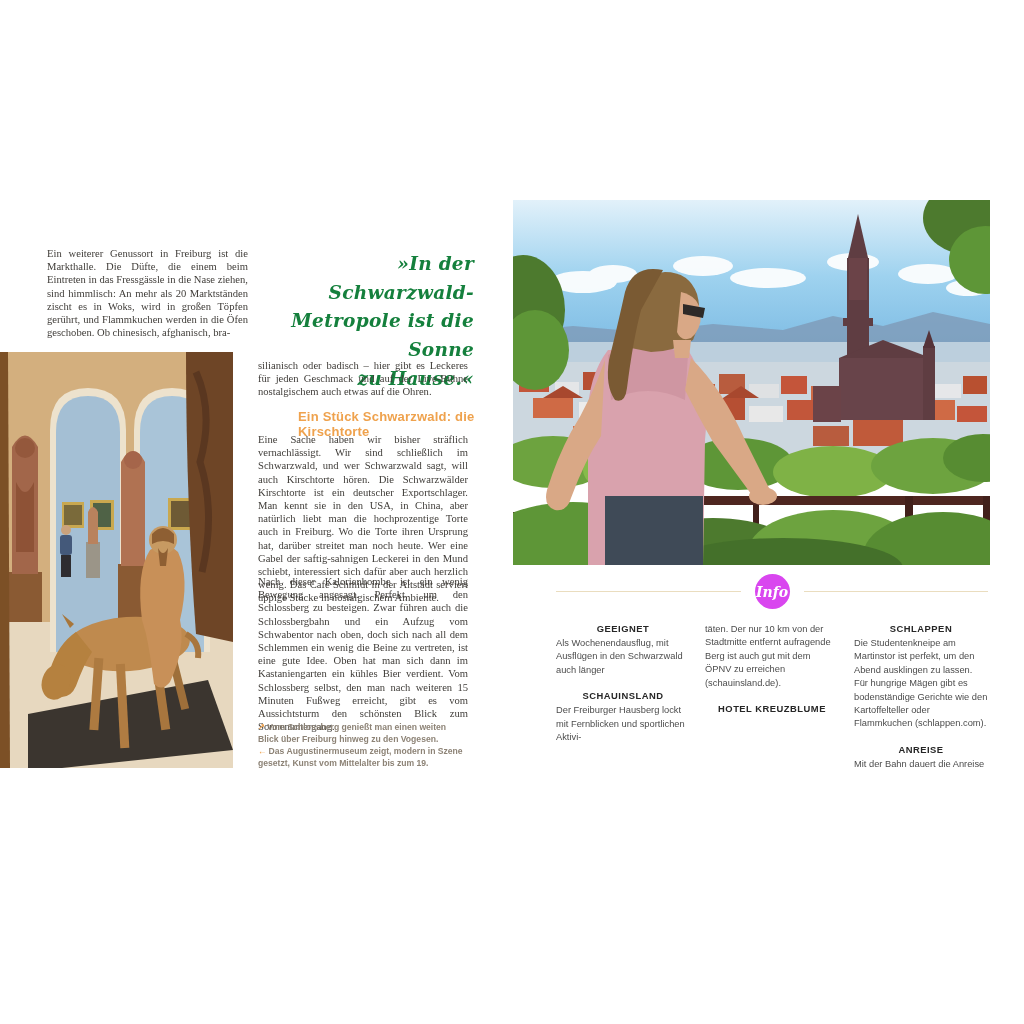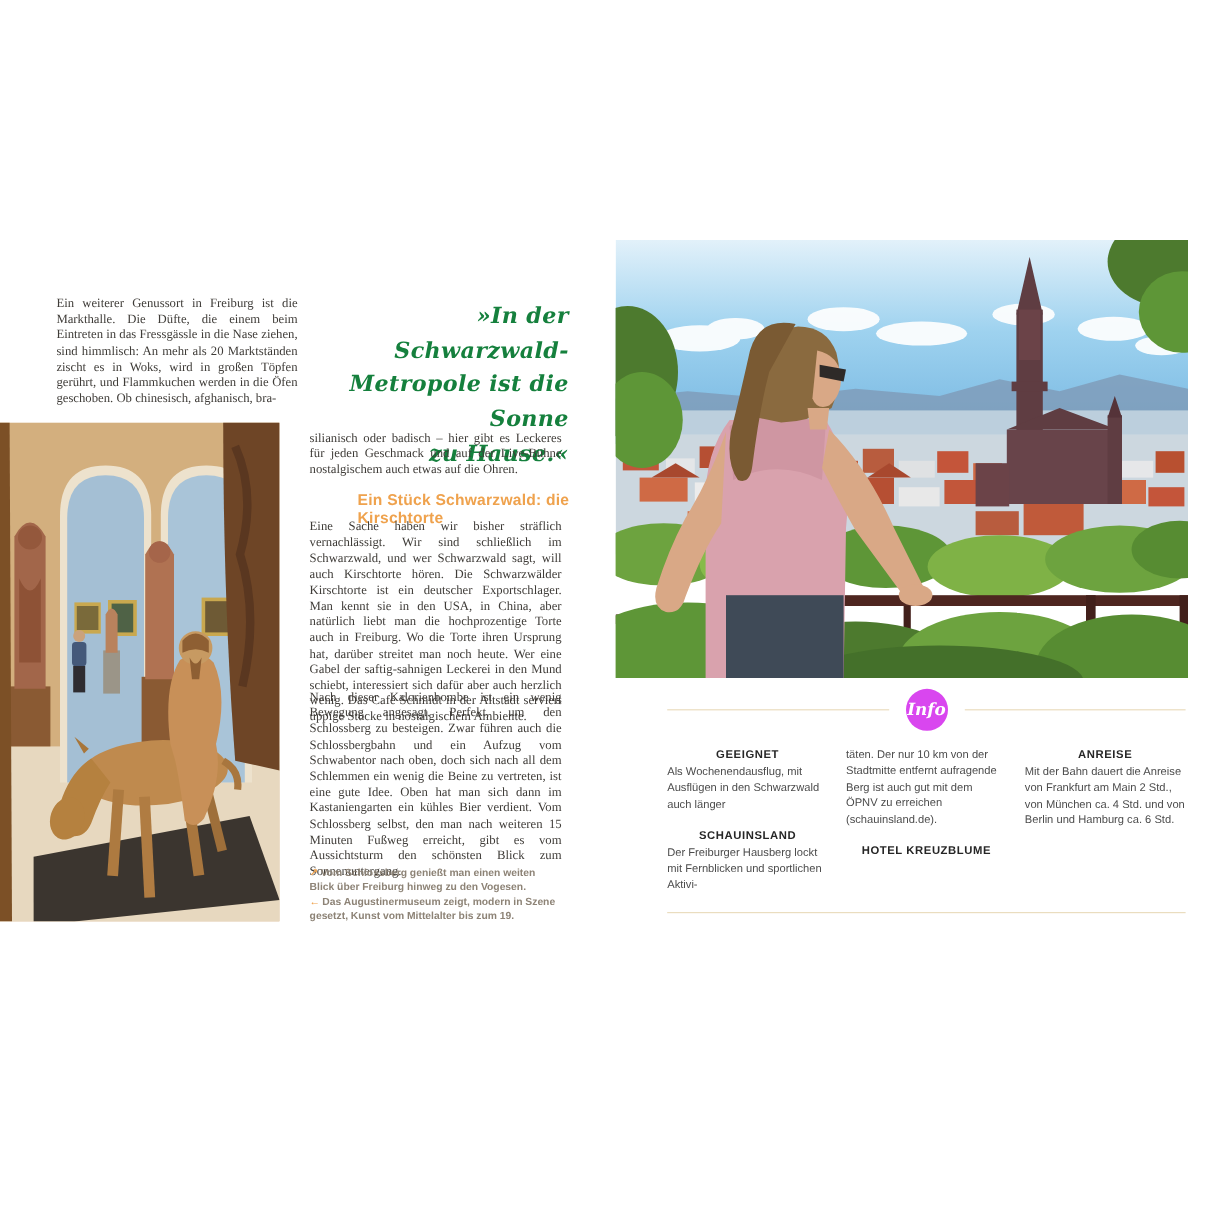--- a/index.html
+++ b/index.html
@@ -277,20 +277,24 @@
         <div class="blk">
 
           <div class="ib">täten. Der nur 10 km von der Stadtmitte entfernt aufragende Berg ist auch gut mit dem ÖPNV zu erreichen (schauinsland.de).</div>
         </div>
         <div class="blk">
           <div class="ih">HOTEL KREUZBLUME</div>
         </div>
       </div>
       <div class="info-col">
         <div class="blk">
+          <div class="ih">SCHLAPPEN</div>
+          <div class="ib">Die Studentenkneipe am Martinstor ist perfekt, um den Abend ausklingen zu lassen. Für hungrige Mägen gibt es bodenständige Gerichte wie den Kartoffelteller oder Flammkuchen (schlappen.com).</div>
+        </div>
+        <div class="blk">
           <div class="ih">ANREISE</div>
           <div class="ib">Mit der Bahn dauert die Anreise von Frankfurt am Main 2 Std., von München ca. 4 Std. und von Berlin und Hamburg ca. 6 Std.</div>
         </div>
       </div>
     </div>
     <div class="rule-bottom"></div>
   </div>
 
   <div class="abs footer" style="right:36px;top:776px;">
     <span class="foot-label">20</span>

